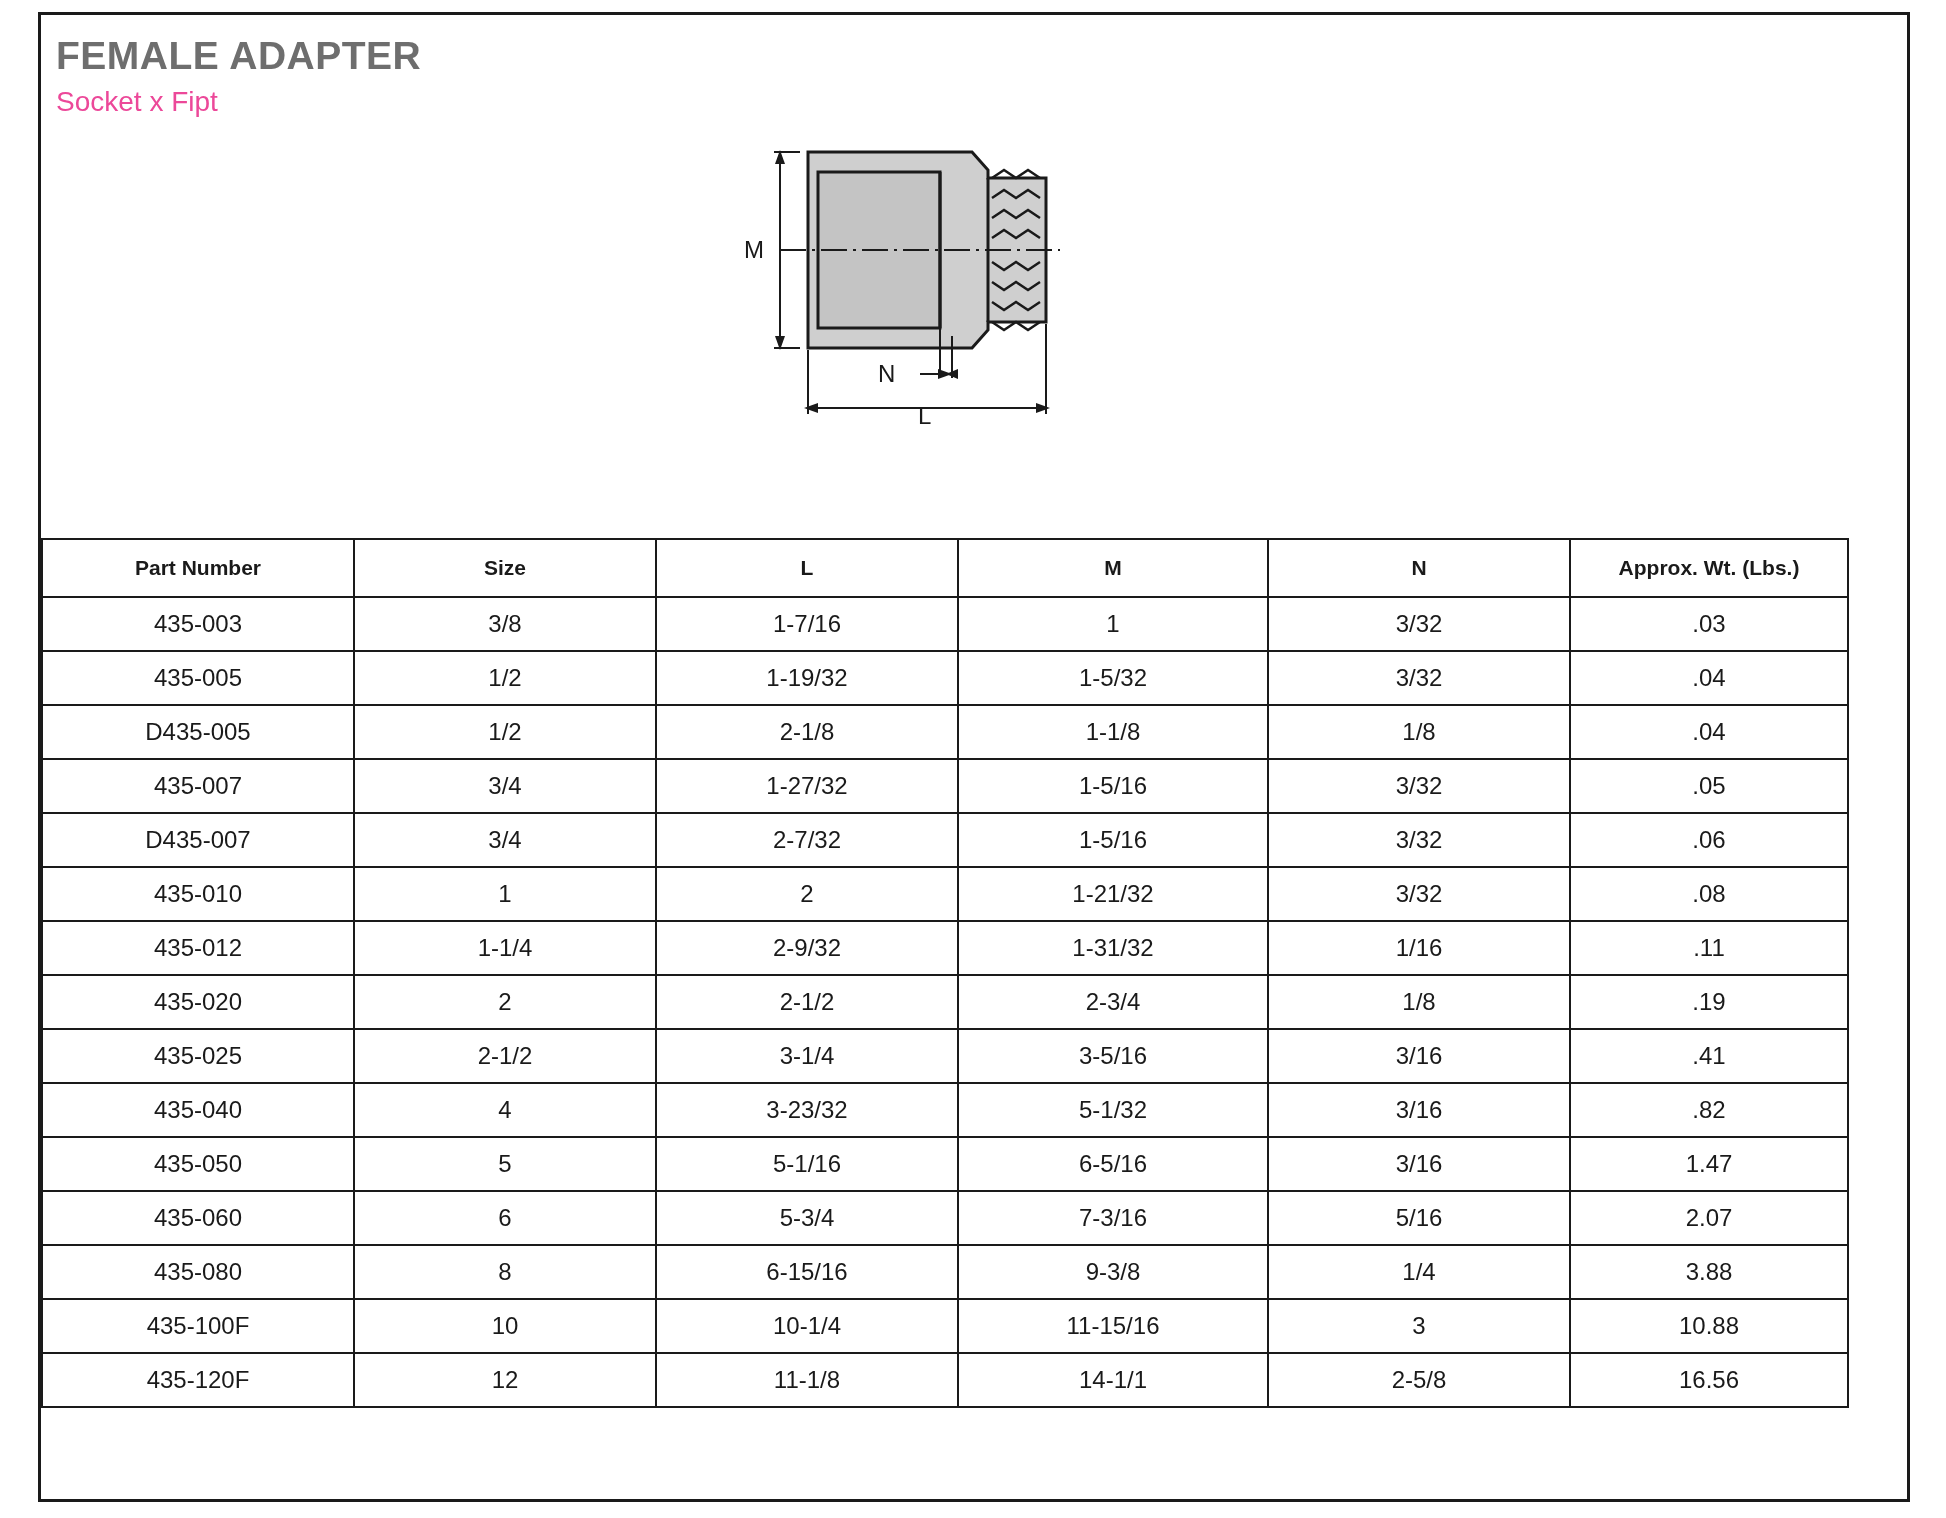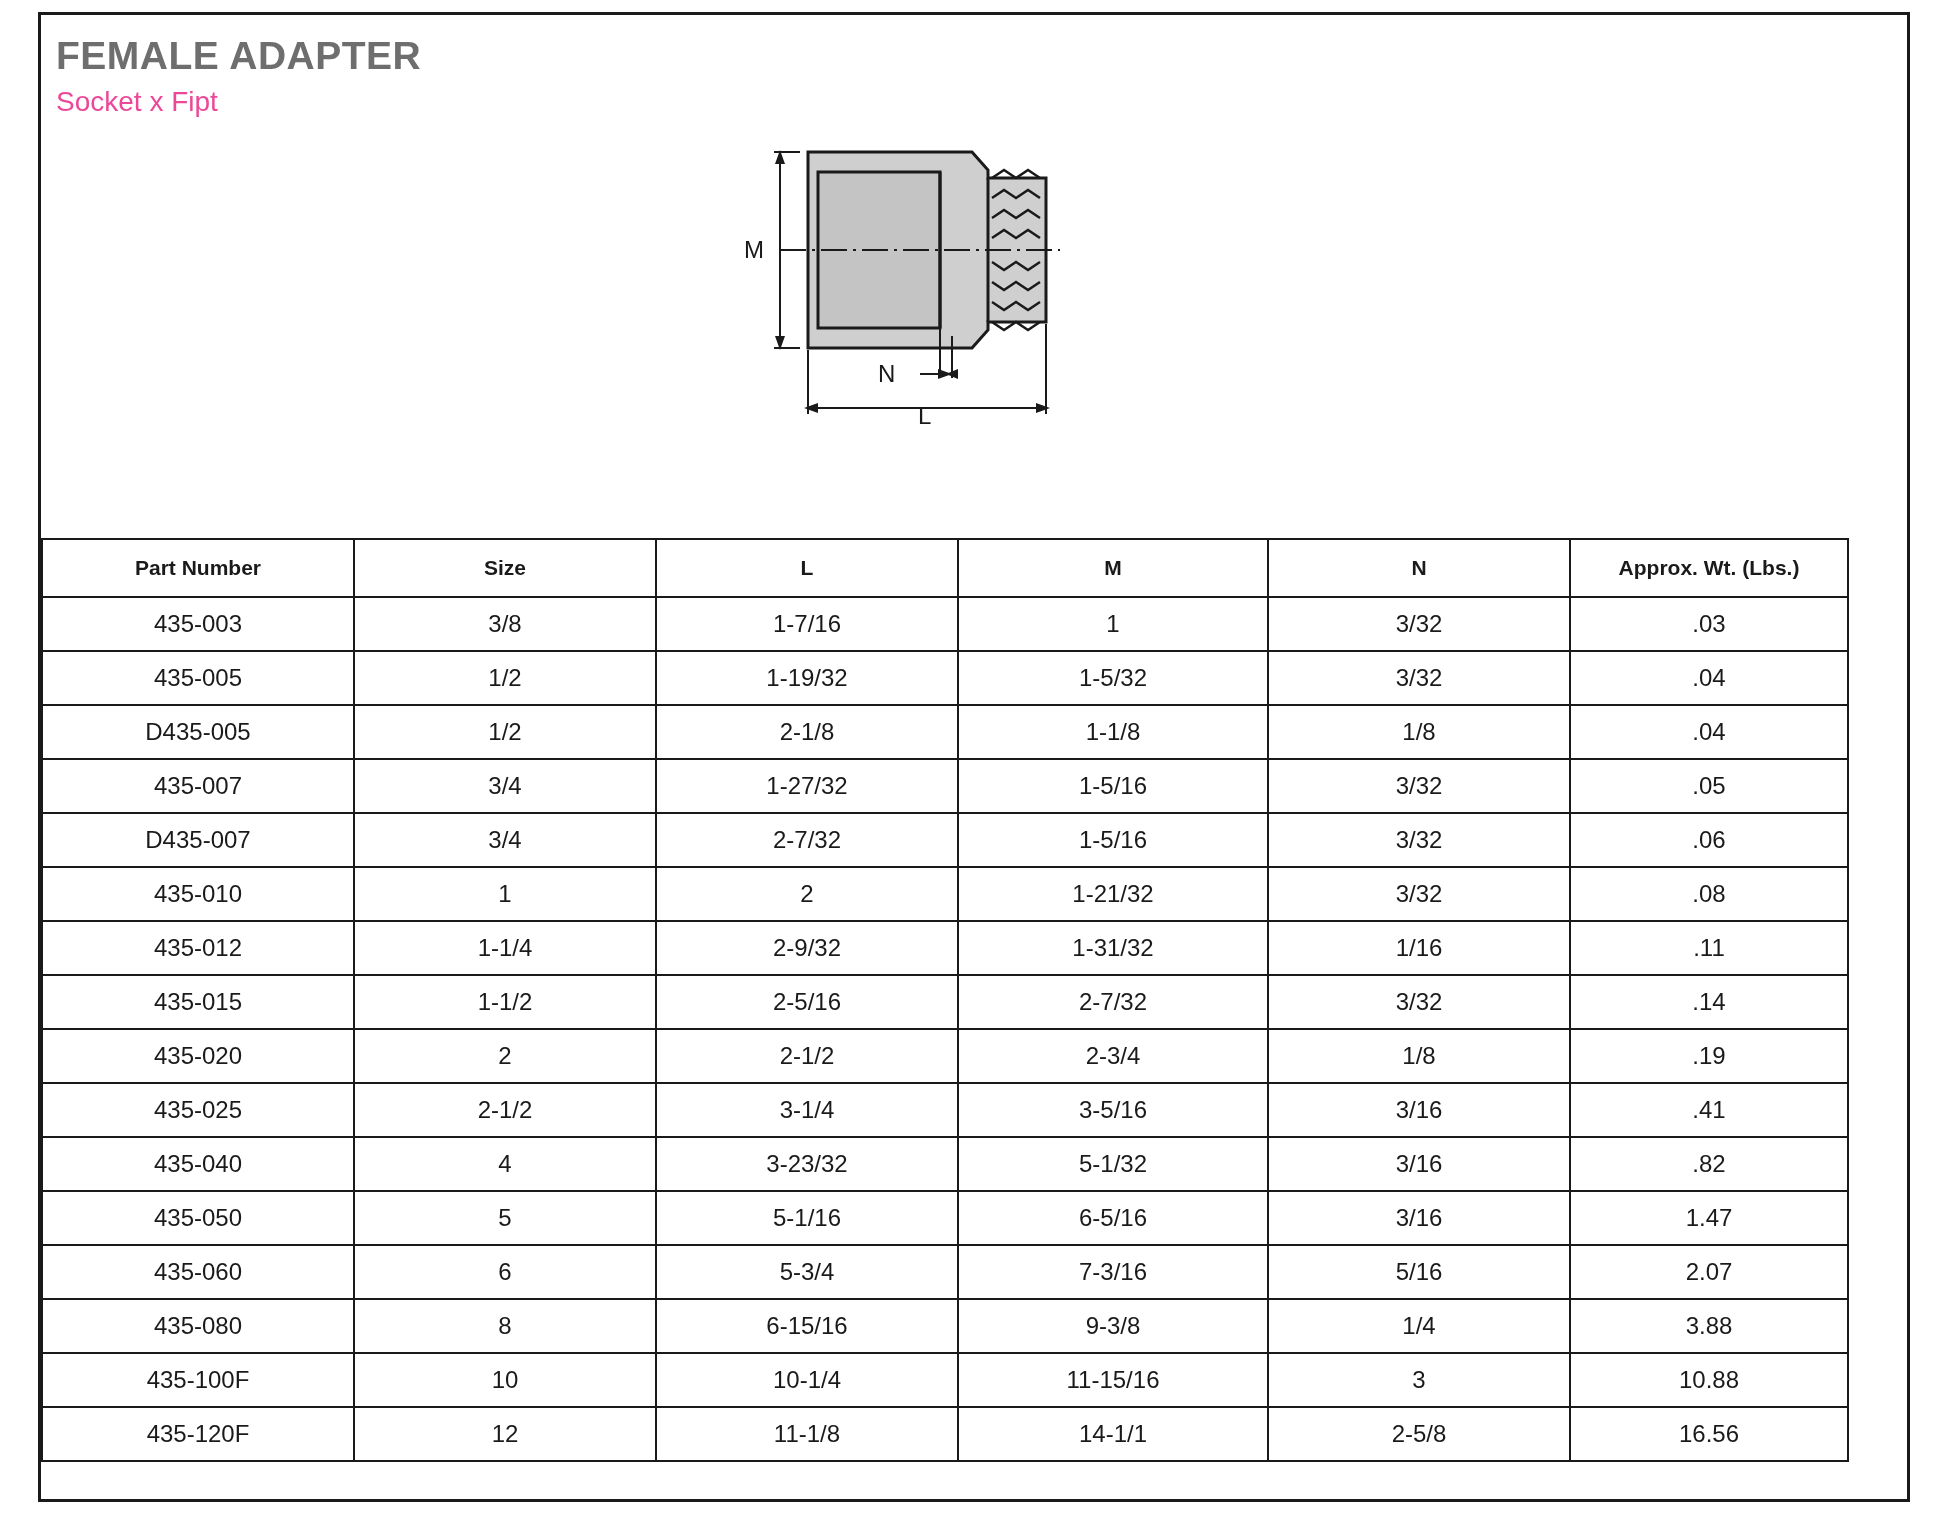--- a/index.html
+++ b/index.html
@@ -240,28 +240,20 @@
         </tr>
         <tr>
           <td>435-012</td>
           <td>1-1/4</td>
           <td>2-9/32</td>
           <td>1-31/32</td>
           <td>1/16</td>
           <td>.11</td>
         </tr>
         <tr>
-          <td>435-015</td>
-          <td>1-1/2</td>
-          <td>2-5/16</td>
-          <td>2-7/32</td>
-          <td>3/32</td>
-          <td>.14</td>
-        </tr>
-        <tr>
           <td>435-020</td>
           <td>2</td>
           <td>2-1/2</td>
           <td>2-3/4</td>
           <td>1/8</td>
           <td>.19</td>
         </tr>
         <tr>
           <td>435-025</td>
           <td>2-1/2</td>

